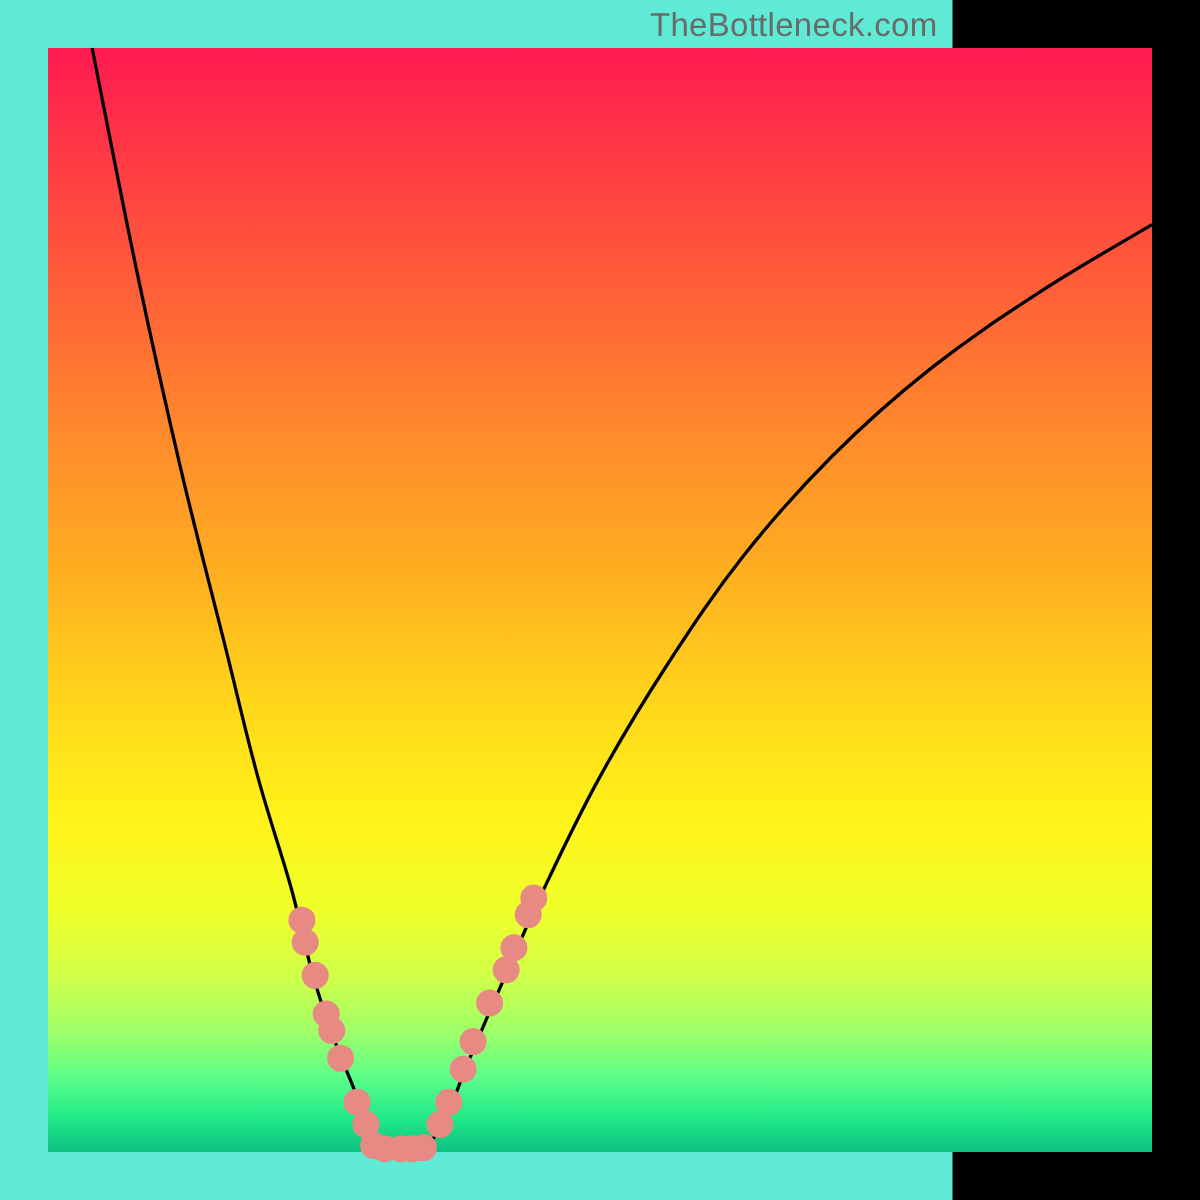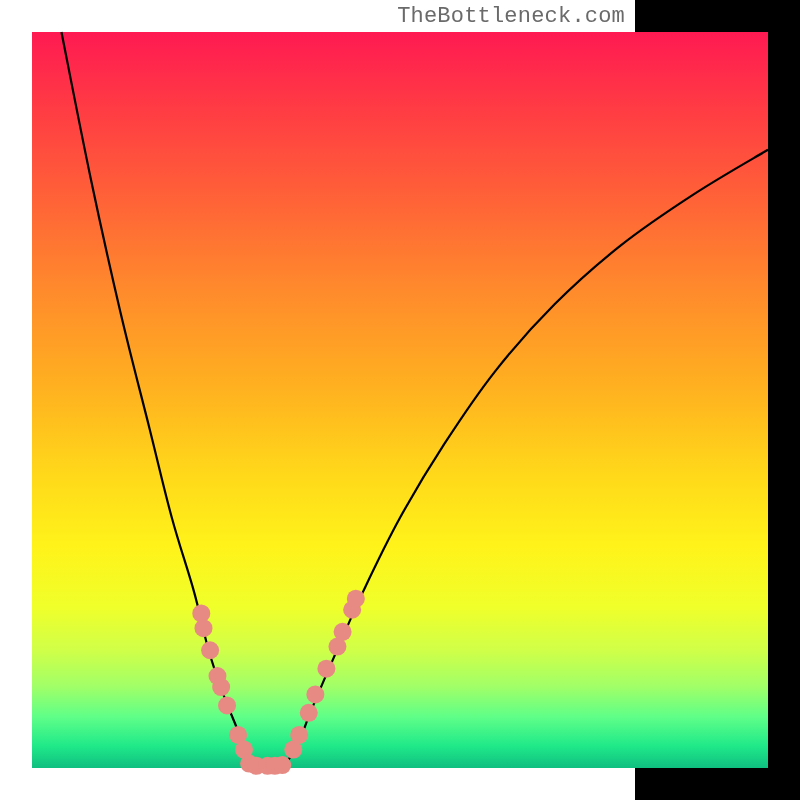--- a/index.html
+++ b/index.html
@@ -10,22 +10,21 @@
     background: #000;
     overflow: hidden;
     font-family: Arial, Helvetica, sans-serif;
   }
   .frame {
     position: absolute;
     top: 0;
     left: 0;
     width: 635px;
     height: 800px;
-    background: #ffffff;
-    font-family: Liberation Mono, monospace;
+    background: #5eead4;
   }
   .plot-area {
     position: absolute;
     top: 32px;
     left: 32px;
     width: 736px;
     height: 736px;
     background: linear-gradient(to bottom,
       #ff1a52 0%,
       #ff3a44 10%,

